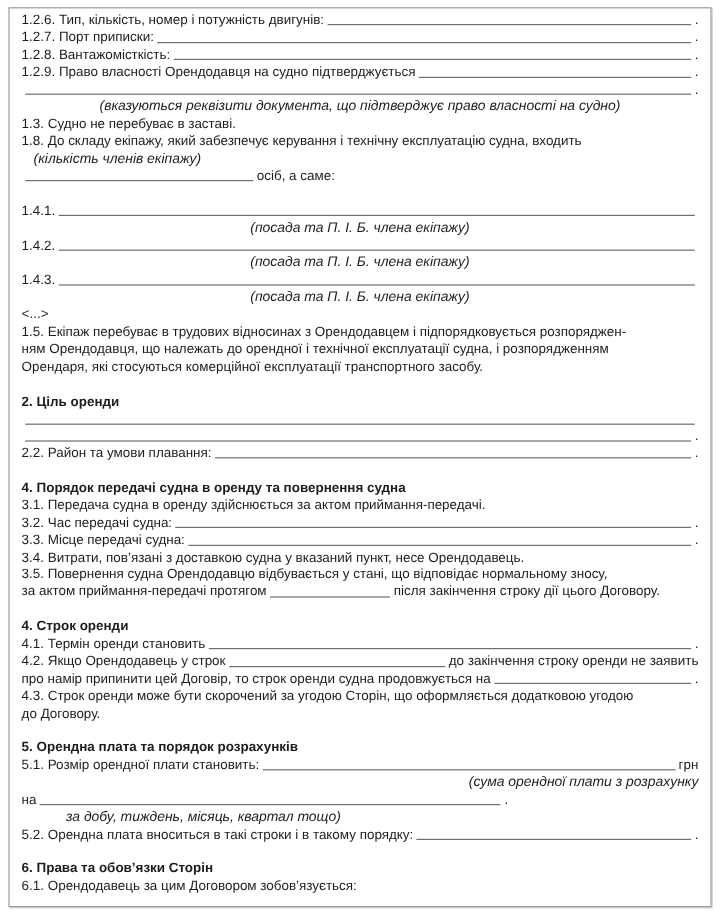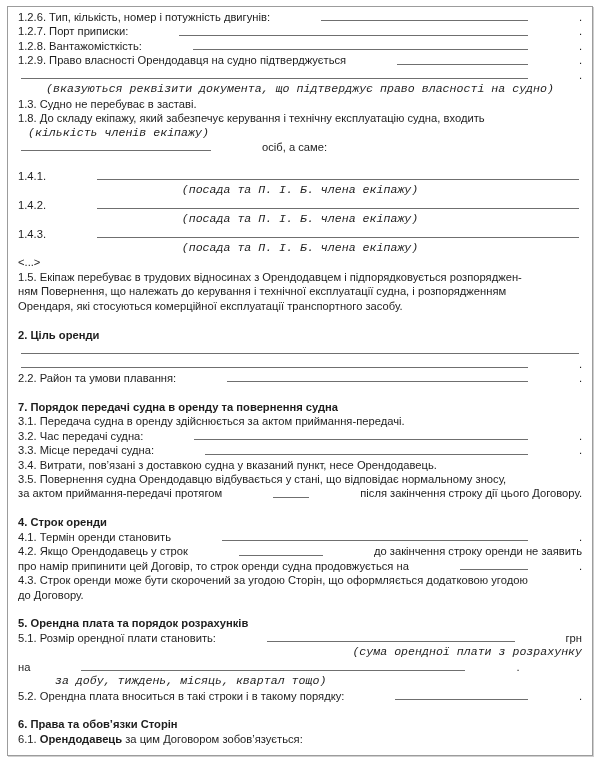--- a/index.html
+++ b/index.html
@@ -1,27 +1,27 @@
 <!DOCTYPE html>
 <html><head>
 <meta charset="utf-8">
 <style>
   html,body{margin:0;padding:0;background:#fff;}
   body{width:600px;height:762px;position:relative;font-family:"Liberation Sans","DejaVu Sans",sans-serif;color:#1d1d1d;}
   .page{position:absolute;top:6px;left:7px;right:7px;bottom:6px;border:1px solid #9c9c9c;
         box-shadow:1px 1px 0 #cfcfcf;background:#fff;padding:3px 10px 2px 10px;box-sizing:border-box;overflow:hidden;}
-  .line{height:14.45px;line-height:14.45px;font-size:11.2px;white-space:pre;gap:48px;}
+  .line{height:14.45px;line-height:14.45px;font-size:11.2px;white-space:pre;}
   .line.flexline{display:flex;align-items:stretch;}
   .line .seg{display:inline-block;}
   .blank{flex:1 1 auto;border-bottom:1px solid #6f6f6f;margin:0 3px 3px 3px;min-width:8px;}
   .blank.fixed{flex:0 1 auto;}
   .heading{font-weight:bold;text-align:left;}
-  .caption{font-style:italic;font-family:Liberation Mono, monospace;font-size:11.6px;}
+  .caption{font-style:italic;font-family:Liberation Sans, sans-serif;font-size:11.6px;}
   .cap-center{text-align:center;}
-  .b{font-weight:bold;}
+  .b{font-weight:normal;}
 </style>
 </head>
 <body>
 
 <div class="page">
     <div class="line flexline"><span class="seg">1.2.6. Тип, кількість, номер і потужність двигунів:</span><span class="blank"></span><span class="seg">.</span></div>
     <div class="line flexline"><span class="seg">1.2.7. Порт приписки:</span><span class="blank"></span><span class="seg">.</span></div>
     <div class="line flexline"><span class="seg">1.2.8. Вантажомісткість:</span><span class="blank"></span><span class="seg">.</span></div>
     <div class="line flexline"><span class="seg">1.2.9. Право власності Орендодавця на судно підтверджується</span><span class="blank"></span><span class="seg">.</span></div>
     <div class="line flexline"><span class="blank"></span><span class="seg">.</span></div>
@@ -32,29 +32,29 @@
     <div class="line flexline"><span class="blank fixed" style="flex-basis: 190px;"></span><span class="seg">осіб, а саме:</span></div>
     <div class="line"></div>
     <div class="line flexline"><span class="seg">1.4.1.</span><span class="blank"></span></div>
     <div class="line caption cap-center"><span>(посада та П. І. Б. члена екіпажу)</span></div>
     <div class="line flexline"><span class="seg">1.4.2.</span><span class="blank"></span></div>
     <div class="line caption cap-center"><span>(посада та П. І. Б. члена екіпажу)</span></div>
     <div class="line flexline"><span class="seg">1.4.3.</span><span class="blank"></span></div>
     <div class="line caption cap-center"><span>(посада та П. І. Б. члена екіпажу)</span></div>
     <div class="line"><span class="seg">&lt;...&gt;</span></div>
     <div class="line"><span class="seg">1.5. Екіпаж перебуває в трудових відносинах з Орендодавцем і підпорядковується розпоряджен-</span></div>
-    <div class="line"><span class="seg">ням Повернення, що належать до керування і технічної експлуатації судна, і розпорядженням</span></div>
+    <div class="line"><span class="seg">ням Орендодавця, що належать до орендної і технічної експлуатації судна, і розпорядженням</span></div>
     <div class="line"><span class="seg">Орендаря, які стосуються комерційної експлуатації транспортного засобу.</span></div>
     <div class="line"></div>
     <div class="line heading"><span>2. Ціль оренди</span></div>
     <div class="line flexline"><span class="blank"></span></div>
     <div class="line flexline"><span class="blank"></span><span class="seg">.</span></div>
     <div class="line flexline"><span class="seg">2.2. Район та умови плавання:</span><span class="blank"></span><span class="seg">.</span></div>
     <div class="line"></div>
-    <div class="line heading"><span>7. Порядок передачі судна в оренду та повернення судна</span></div>
+    <div class="line heading"><span>4. Порядок передачі судна в оренду та повернення судна</span></div>
     <div class="line"><span class="seg">3.1. Передача судна в оренду здійснюється за актом приймання-передачі.</span></div>
     <div class="line flexline"><span class="seg">3.2. Час передачі судна:</span><span class="blank"></span><span class="seg">.</span></div>
     <div class="line flexline"><span class="seg">3.3. Місце передачі судна:</span><span class="blank"></span><span class="seg">.</span></div>
     <div class="line"><span class="seg">3.4. Витрати, пов’язані з доставкою судна у вказаний пункт, несе Орендодавець.</span></div>
     <div class="line"><span class="seg">3.5. Повернення судна Орендодавцю відбувається у стані, що відповідає нормальному зносу,</span></div>
     <div class="line flexline"><span class="seg">за актом приймання-передачі протягом</span><span class="blank fixed" style="flex-basis: 100px;"></span><span class="seg">після закінчення строку дії цього Договору.</span></div>
     <div class="line"></div>
     <div class="line heading"><span>4. Строк оренди</span></div>
     <div class="line flexline"><span class="seg">4.1. Термін оренди становить</span><span class="blank"></span><span class="seg">.</span></div>
     <div class="line flexline"><span class="seg">4.2. Якщо Орендодавець у строк</span><span class="blank"></span><span class="seg">до закінчення строку оренди не заявить</span></div>

